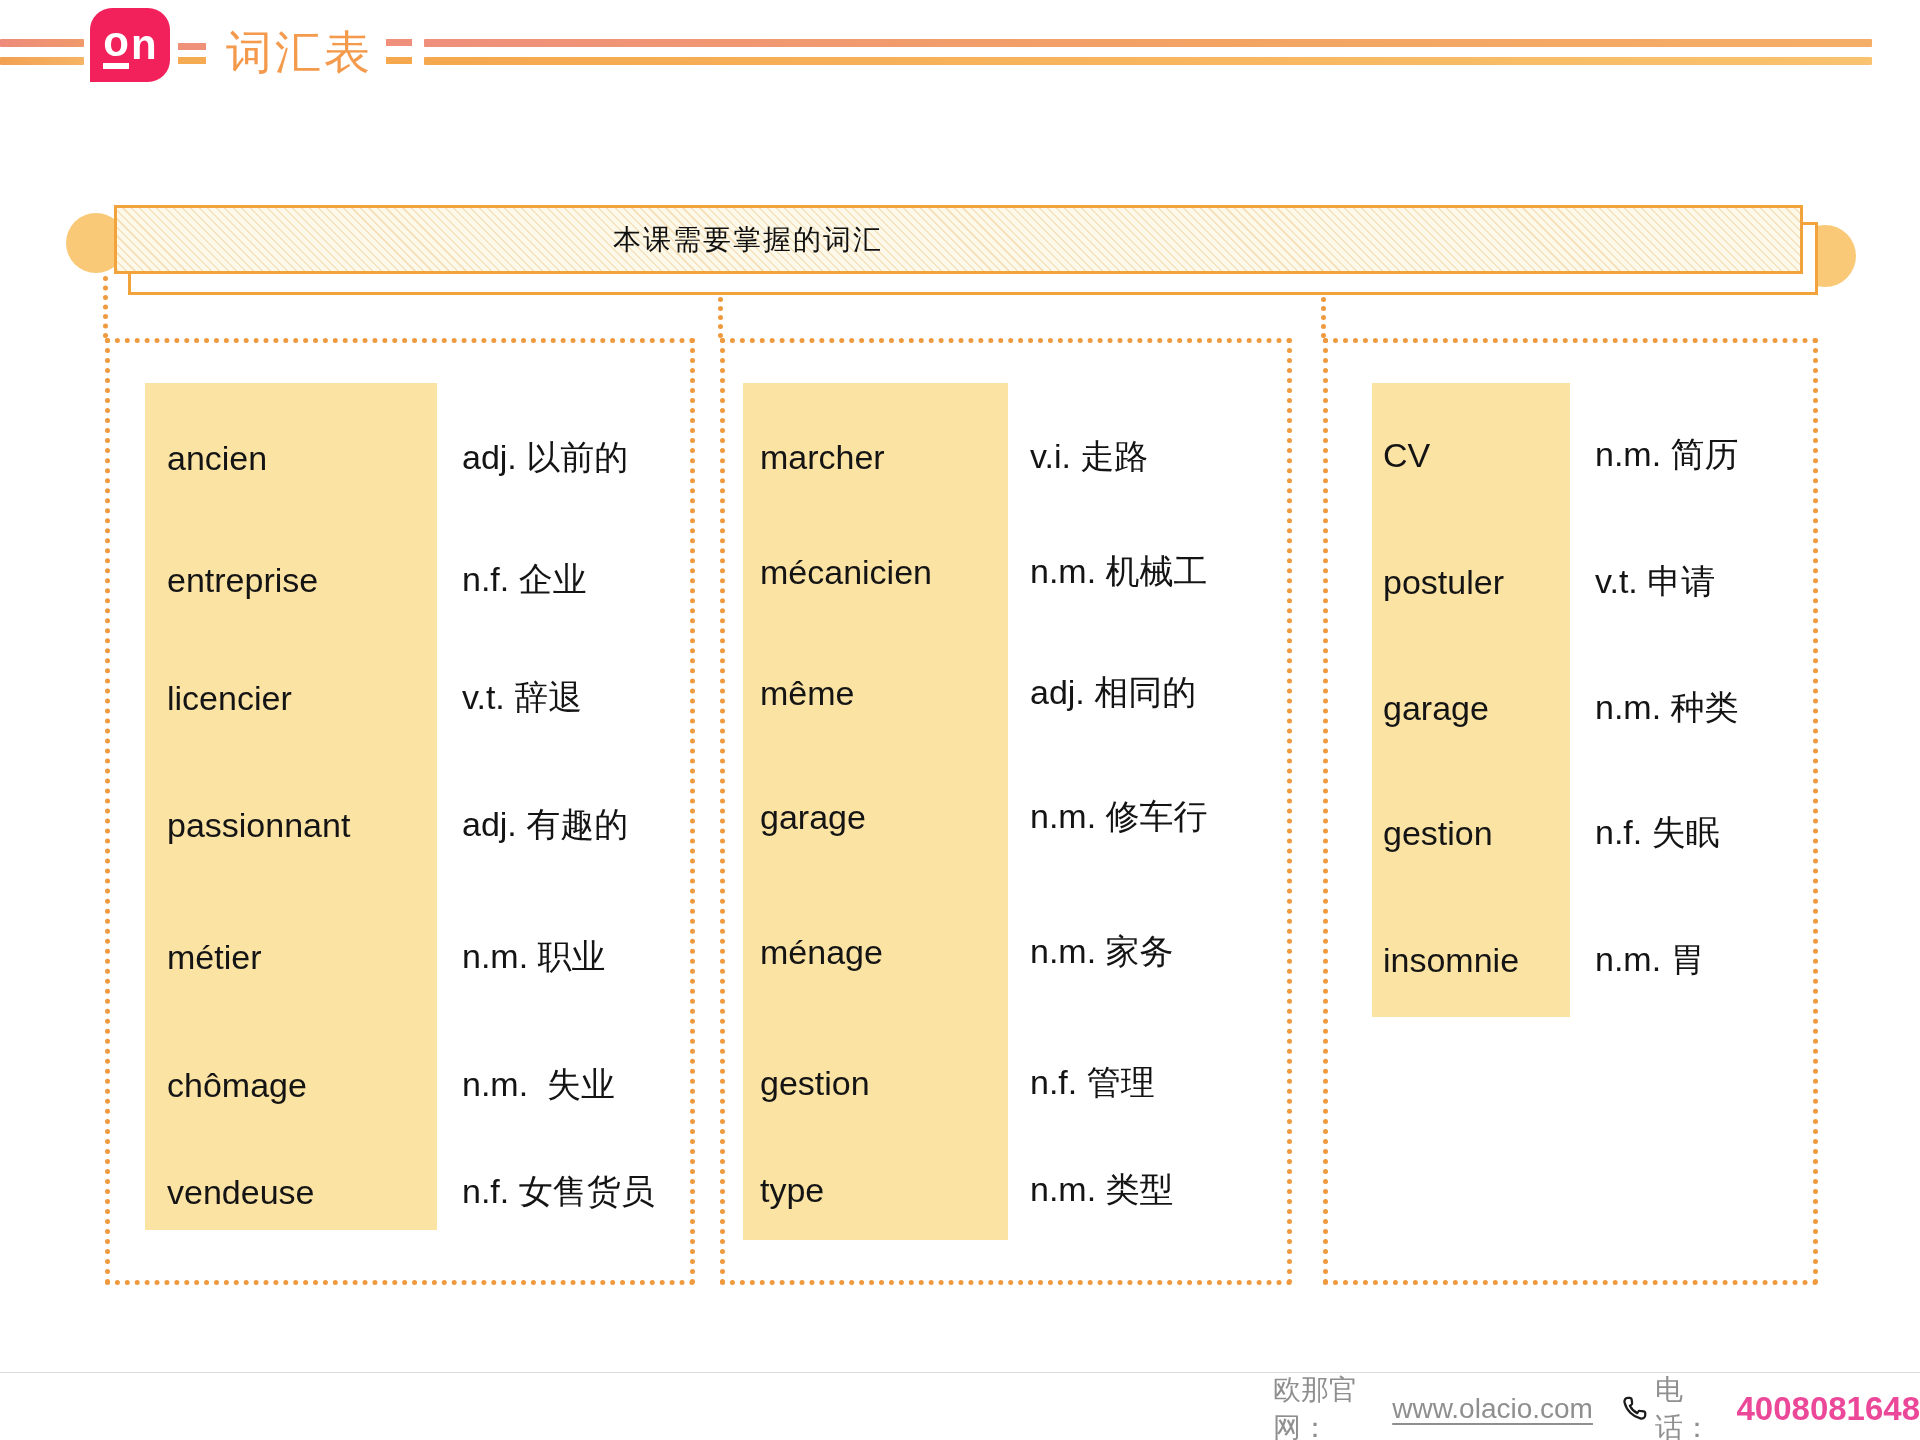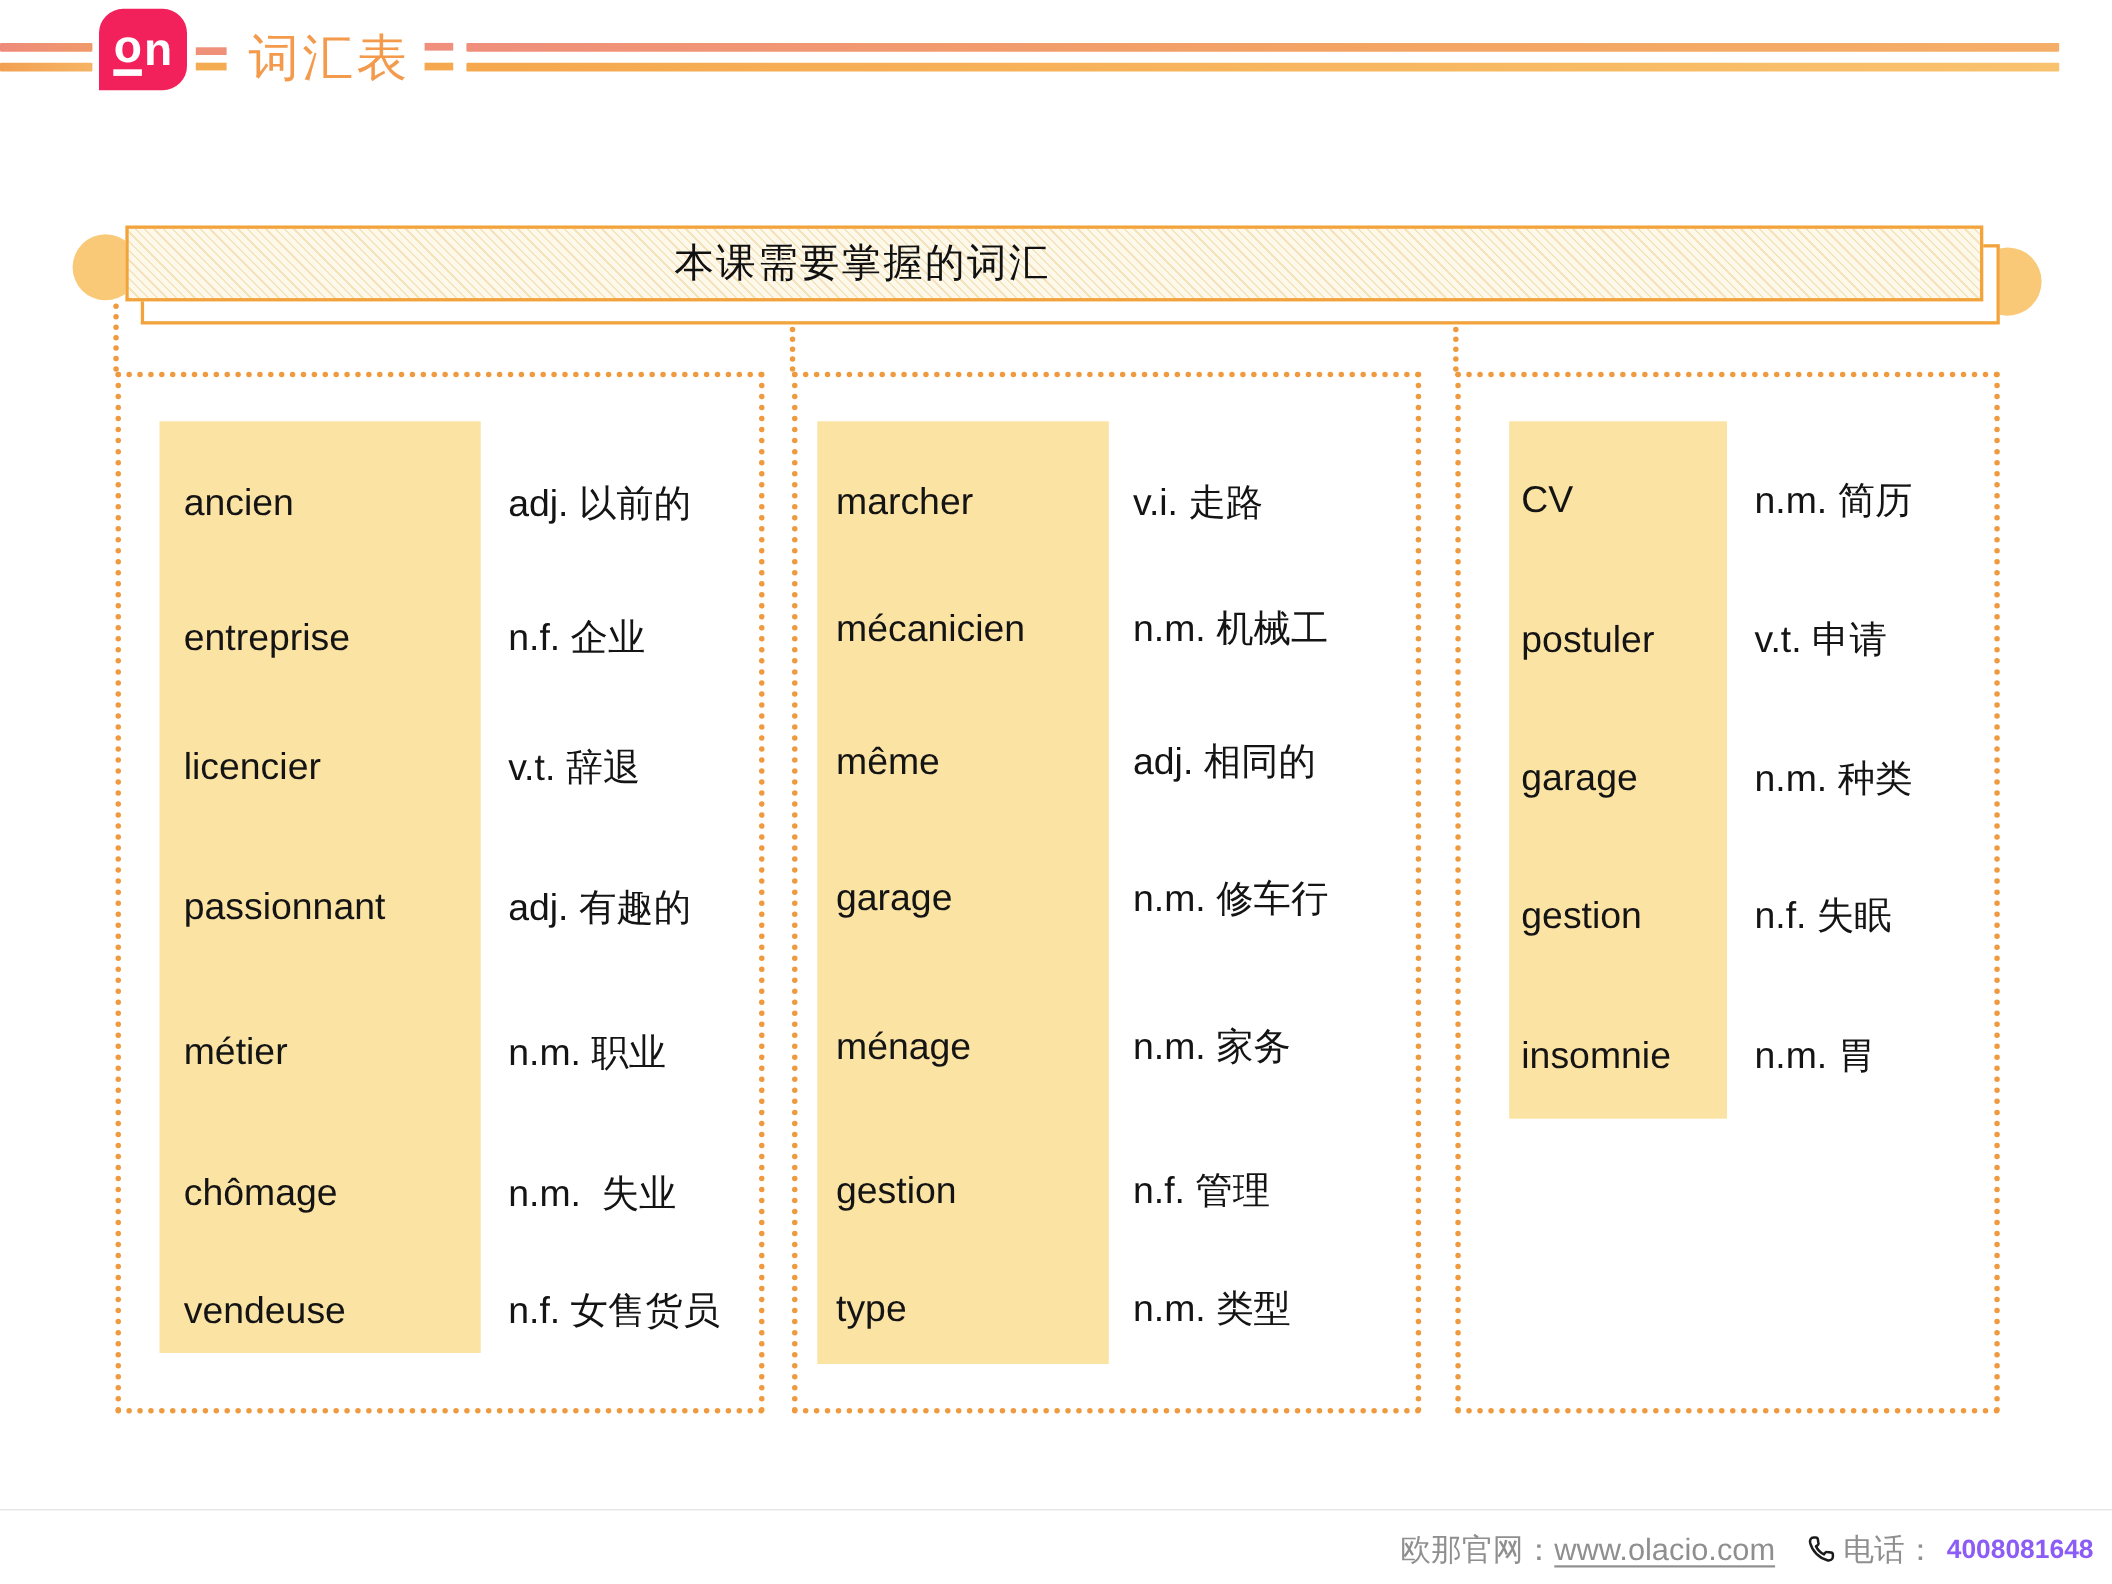--- a/index.html
+++ b/index.html
@@ -29,21 +29,21 @@
   
   .banner-circle{position:absolute;border-radius:50%;background:#fac978;}
   .bc-left{left:66px;top:213px;width:60px;height:60px;}
   .bc-right{left:1794px;top:225px;width:62px;height:62px;}
   .banner-shadow{position:absolute;left:128px;top:222px;width:1690px;height:73px;
                  background:#ffffff;border:3px solid #f2a33c;box-sizing:border-box;}
   .banner{position:absolute;left:114px;top:205px;width:1689px;height:69px;box-sizing:border-box;
           border:3px solid #f2a33c;background:#fdf9ea;
           background-image:repeating-linear-gradient(45deg,#f6e3bd 0 1.5px,rgba(0,0,0,0) 1.5px 6px);
           display:flex;align-items:center;}
-  .banner-title{margin-left:496px;font-size:36px;color:#111;letter-spacing:2px;}
+  .banner-title{margin-left:496px;font-size:28px;color:#111;letter-spacing:2px;}
 
   
   .vbox{position:absolute;top:338px;height:947px;border:5px dotted #ef9a3e;box-sizing:border-box;}
   .vbox1{left:105px;width:590px;}
   .vbox2{left:720px;width:572px;}
   .vbox3{left:1323px;width:495px;}
   .connector{position:absolute;width:0;border-left:5px dotted #ef9a3e;}
   .conn1{left:103px;top:276px;height:62px;}
   .conn2{left:718px;top:297px;height:41px;}
   .conn3{left:1321px;top:297px;height:41px;}
@@ -61,21 +61,21 @@
   .vbox3 .word{left:55px;}  .vbox3 .meaning{left:267px;}
 
   
   .footer-rule{position:absolute;left:0;top:1372px;width:1920px;height:1px;background:#dcdcdc;}
   .copyright{position:absolute;left:8px;top:1409px;transform:translateY(-50%);
              font-size:27px;color:#adadad;white-space:pre;}
   .footer-right{position:absolute;left:1273px;top:1409px;transform:translateY(-50%);
                 display:flex;align-items:center;font-size:28px;color:#8f8f8f;}
   .site-url{color:#8f8f8f;text-decoration:underline;text-underline-offset:5px;}
   .phone-icon{margin:0 6px 0 26px;display:inline-flex;}
-  .phone-number{font-size:24px;font-weight:bold;color:#8b5cf6;margin-left:10px;}
+  .phone-number{font-size:33px;font-weight:bold;color:#ec4899;margin-left:10px;}
 </style>
 </head>
 <body>
 
 <div id="page">
 
   <div class="stripe st-coral-l"></div>
   <div class="stripe st-gold-l"></div>
   <div class="dash dash-a"></div>
   <div class="dash dash-b"></div>

